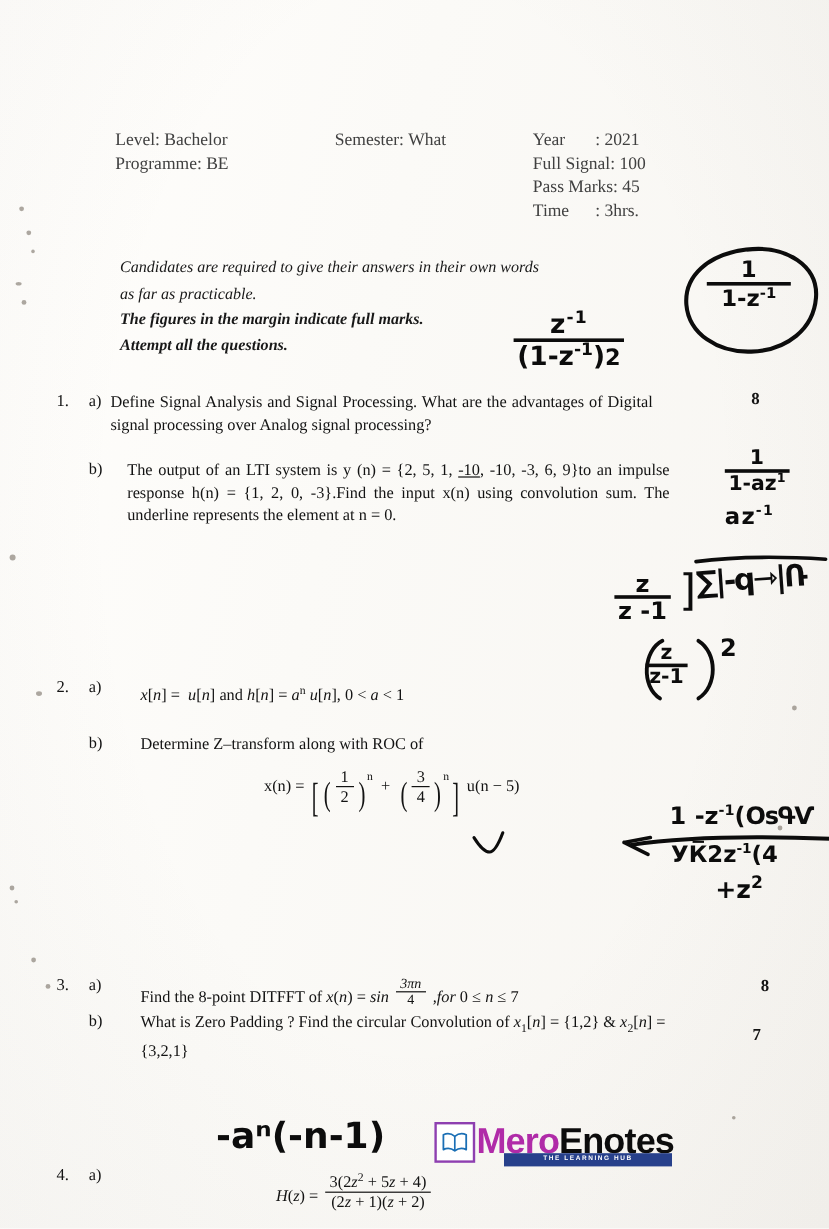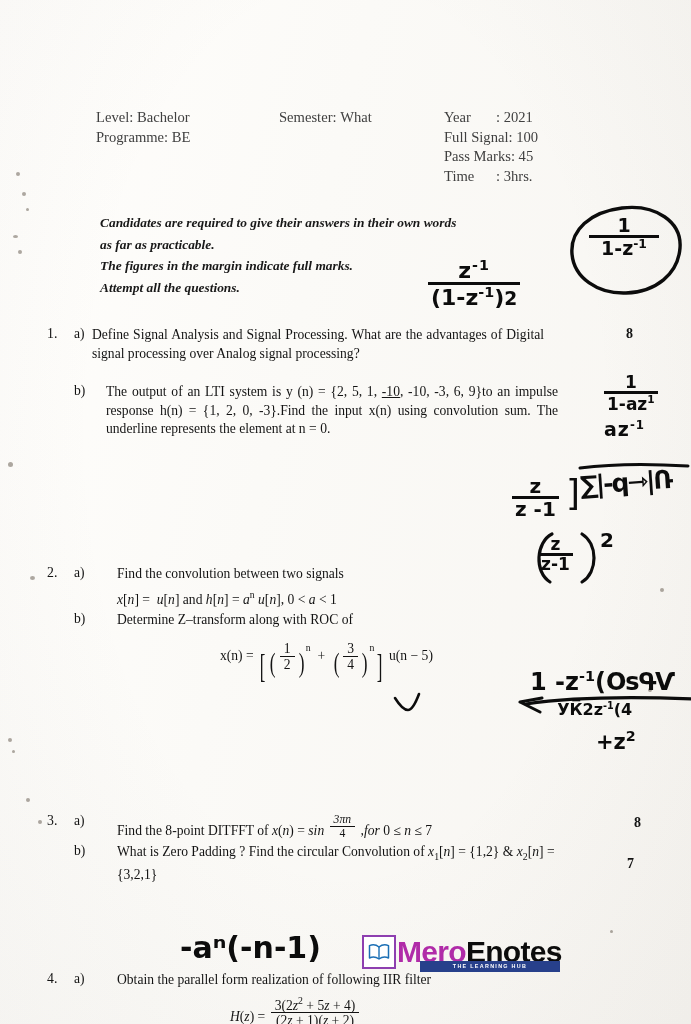--- a/index.html
+++ b/index.html
@@ -66,21 +66,21 @@
   #instructions {
     position: absolute;
     top: 212px;
     left: 100px;
     width: 360px;
     font-style: italic;
     font-size: 13.4px;
     line-height: 21.5px;
     color: #181818;
   }
-  #instructions .ins-1 { font-weight: bold; }
+  #instructions .ins-1 { font-weight: normal; }
   #instructions .ins-2 { font-weight: bold; }
   #instructions .ins-3 { font-weight: bold; }
 
   
   #questions {
     position: absolute;
     top: 326px;
     left: 0;
     width: 691px;
     font-size: 13.6px;
@@ -271,21 +271,20 @@
           <span>The output of an LTI system is y (n) = {2, 5, 1, </span><span style="text-decoration:underline;">-10</span><span>, -10, -3, 6, 9}to an impulse response h(n) = {1, 2, 0, -3}.Find the input x(n) using convolution sum. The underline represents the element at n = 0.</span>
         </div>
       </div>
     </div>
 
     <div class="qgroup" style="height:118px;">
       <span class="qnum" style="top:119px;">2.</span>
 
       <div class="part" style="position:absolute;left:80px;top:119px;width:480px;">
         <span class="plabel" style="left:-6px;">a)</span>
-        <div class="ptext" style="margin-left:37px;">Find the convolution between two signals</div>
         <div class="ptext" style="margin-left:37px;margin-top:2px;">
           <span class="math">x</span>[<span class="math">n</span>] = &nbsp;<span class="math">u</span>[<span class="math">n</span>] and <span class="math">h</span>[<span class="math">n</span>] = <span class="math">a</span><sup>n</sup> <span class="math">u</span>[<span class="math">n</span>], 0 &lt; <span class="math">a</span> &lt; 1
         </div>
       </div>
 
       <div class="part" style="position:absolute;left:80px;top:165px;width:480px;">
         <span class="plabel" style="left:-6px;">b)</span>
         <div class="ptext" style="margin-left:37px;">Determine Z–transform along with ROC of</div>
         <div class="ptext" style="margin-left:140px;margin-top:9px;white-space:nowrap;">
           x(n) = <span class="brk">[</span><span class="paren-big">(</span><span class="frac"><span class="num">1</span><span class="den">2</span></span><span class="paren-big">)</span><sup style="vertical-align:.95em;">n</sup>
@@ -313,21 +312,20 @@
         </div>
       </div>
       <span class="marks" style="top:290px;right:57px;">7</span>
     </div>
 
     <div class="qgroup" style="height:145px;">
       <span class="qnum" style="top:323px;">4.</span>
 
       <div class="part" style="position:absolute;left:80px;top:323px;width:480px;">
         <span class="plabel" style="left:-6px;">a)</span>
-        <div class="ptext" style="margin-left:37px;">Obtain the parallel form realization of following IIR filter</div>
         <div class="ptext" style="margin-left:150px;margin-top:6px;white-space:nowrap;">
           <span class="math">H</span>(<span class="math">z</span>) =
           <span class="frac" style="vertical-align:-0.38em;"><span class="num">3(2<span class="math">z</span><sup>2</sup> + 5<span class="math">z</span> + 4)</span><span class="den">(2<span class="math">z</span> + 1)(<span class="math">z</span> + 2)</span></span>
         </div>
       </div>
 
     </div>
 
     <div class="qgroup" style="height:130px;">
       
@@ -383,28 +381,28 @@
     <path d="M54 4 C70 14 70 42 54 52" fill="none" stroke="#0c0c0c" stroke-width="3.2" stroke-linecap="round"></path>
   </svg>
   <div class="hand" style="left:538px;top:536px;font-size:17px;">
     <span class="hand-frac">
       <span class="hn">z</span>
       <span class="hd">z-1</span>
     </span>
   </div>
   <div class="hand" style="left:600px;top:528px;font-size:20px;">2</div>
 
-  <div class="hand" style="left:530px;top:668px;font-size:24px;letter-spacing:0px;">1 -z<sup style="font-size:.6em;">-1</sup>(<span style="letter-spacing:-1px;">ОѕԳѴ</span></div>
+  <div class="hand" style="left:558px;top:668px;font-size:20px;letter-spacing:0px;">1 -z<sup style="font-size:.6em;">-1</sup>(<span style="letter-spacing:-1px;">ОѕԳѴ</span></div>
   <svg class="hand" style="left:522px;top:694px;" width="172" height="14" viewBox="0 0 172 14">
     <path d="M4 10 C58 2 120 3 170 5" fill="none" stroke="#0c0c0c" stroke-width="3.2" stroke-linecap="round"></path>
   </svg>
   <svg class="hand" style="left:518px;top:694px;" width="30" height="24" viewBox="0 0 30 24">
     <path d="M2 8 L24 4 M2 8 L22 18" fill="none" stroke="#0c0c0c" stroke-width="3" stroke-linecap="round"></path>
   </svg>
-  <div class="hand" style="left:546px;top:700px;font-size:16px;letter-spacing:0px;"> УК̅2z<sup style="font-size:.6em;">-1</sup>(4</div>
+  <div class="hand" style="left:546px;top:700px;font-size:19px;letter-spacing:0px;"> УК̅2z<sup style="font-size:.6em;">-1</sup>(4</div>
   <div class="hand" style="left:596px;top:728px;font-size:21px;">+z<sup style="font-size:.68em;">2</sup></div>
 
   <svg class="hand" style="left:392px;top:692px;" width="30" height="22" viewBox="0 0 30 22">
     <path d="M3 6 C8 14 12 18 16 18 C20 18 24 10 27 2" fill="none" stroke="#0c0c0c" stroke-width="2.6" stroke-linecap="round"></path>
   </svg>
 
   <div class="hand" style="left:180px;top:930px;font-size:30px;letter-spacing:0px;">-aⁿ(-n-1)</div>
 
   <div id="logo-wrap">
     <div id="logo-book">

